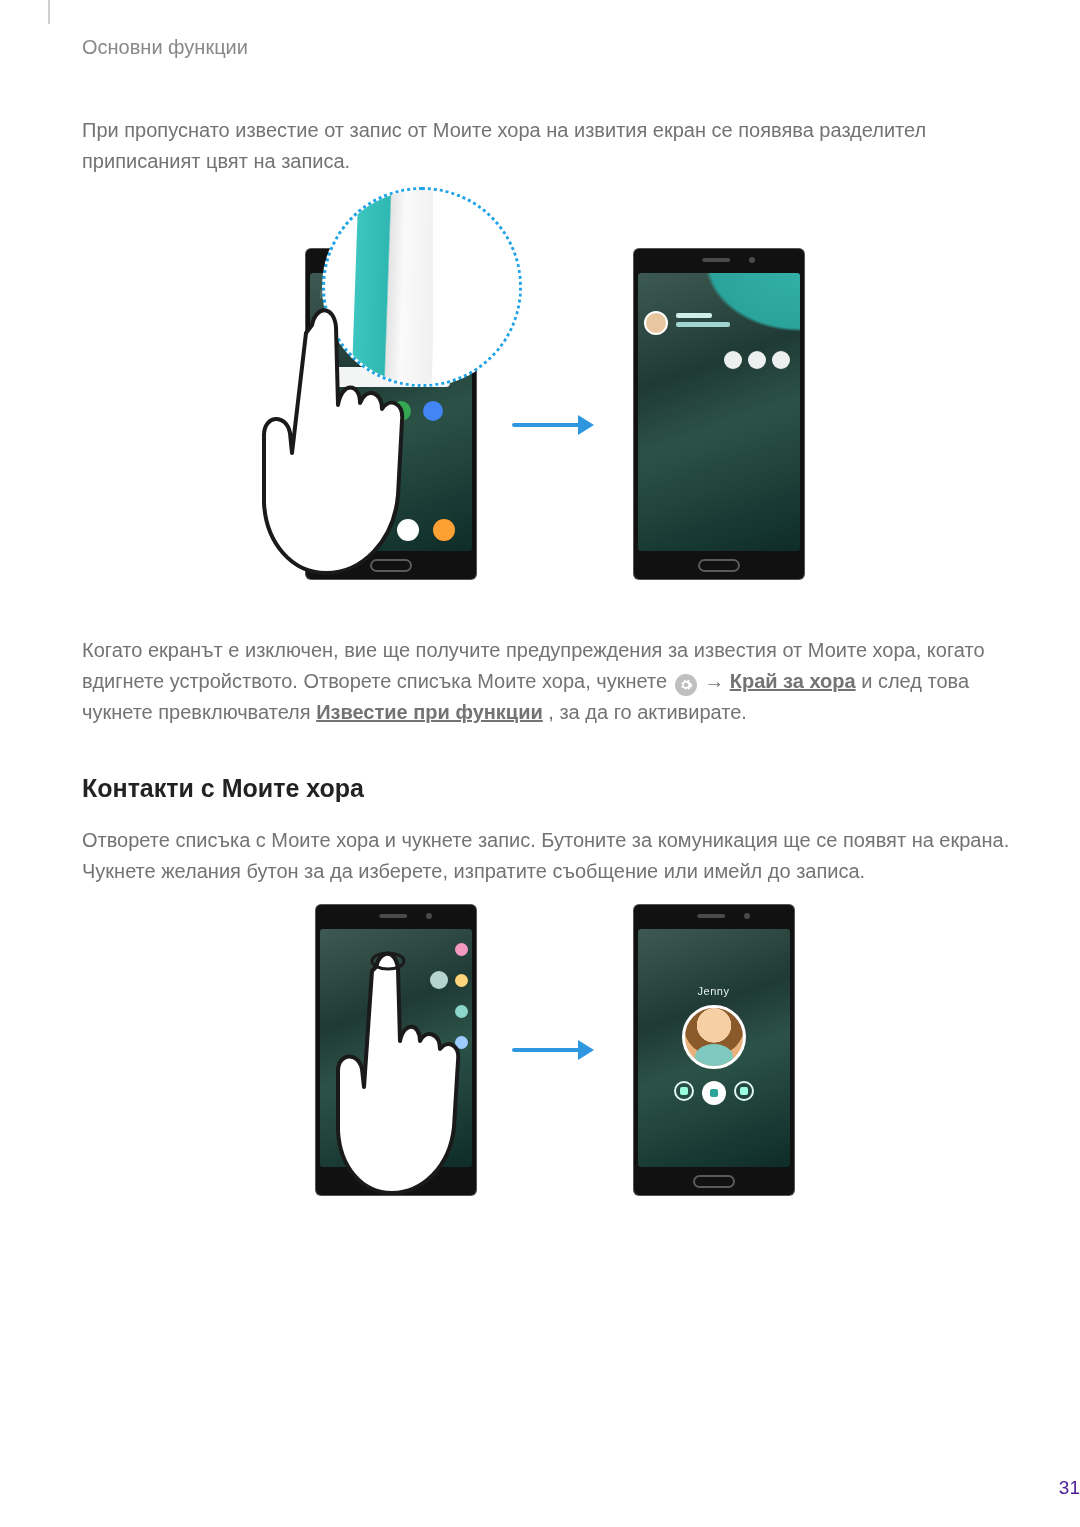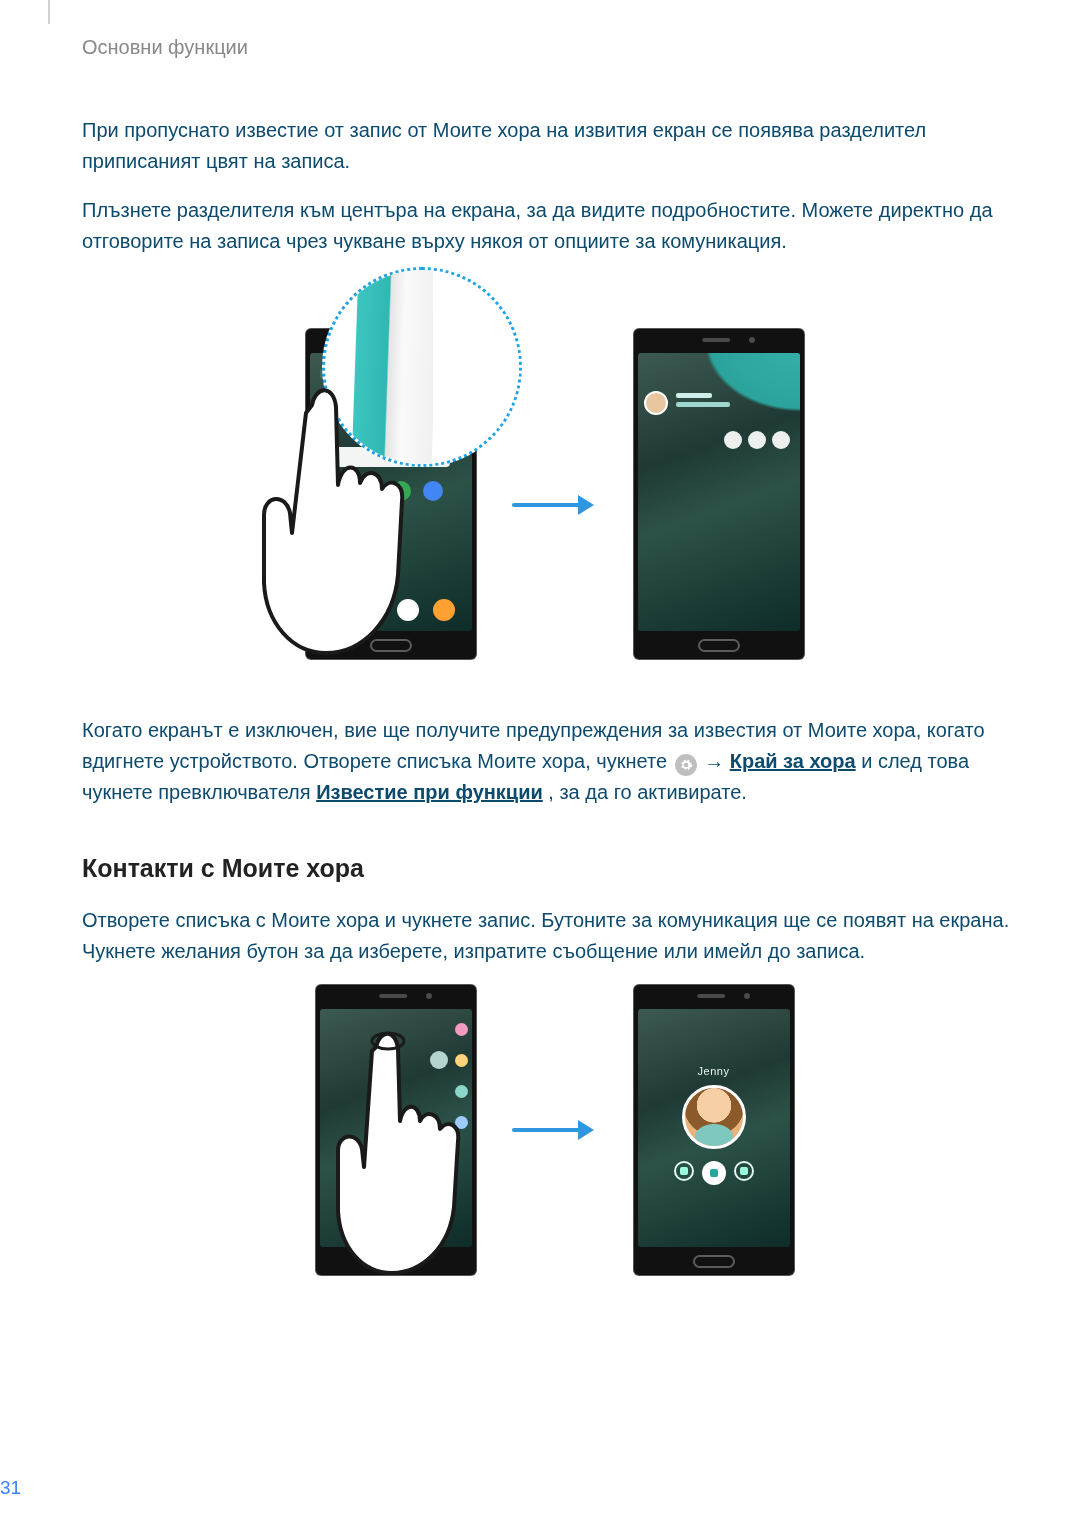--- a/index.html
+++ b/index.html
@@ -30,21 +30,21 @@
   }
   h2.section-title {
     font-size: 25px;
     font-weight: 700;
     color: #222;
     margin-bottom: 22px;
   }
   p.body {
     font-size: 20px;
     line-height: 1.55;
-    color: #0c4a6e;
+    color: #737373;
     margin-bottom: 18px;
   }
   p.body .bold { font-weight: 700; text-decoration: underline; }
   .gear-inline {
     display: inline-flex;
     width: 22px; height: 22px;
     border-radius: 50%;
     background: #bfbfbf;
     align-items: center;
     justify-content: center;
@@ -215,38 +215,37 @@
   .r2-edgecol { position:absolute; top:14px; right:4px; display:flex; flex-direction:column; gap:18px;}
   .r2-edgecol .ed { width:13px; height:13px; border-radius:50%;}
   .r2-gear {
     position:absolute; top:42px; right:24px; width:18px; height:18px; border-radius:50%;
     background:#cfeeea; opacity:.85;
   }
 
   .page-number {
     position: absolute;
     bottom: 28px;
-    left: 0; right: 0;
-    text-align: left;
-    color: #3b82f6;
+    left: 12px; right: 0;
+    text-align: right;
+    color: #4c1d95;
     font-size: 19px;
   }
 </style>
 </head>
 <body>
 
 <div class="page-margin-bar"></div>
 
 <div class="page">
 
   <div class="breadcrumb">Основни функции</div>
 
 
   <p class="body">При пропуснато известие от запис от Моите хора на извития екран се появява разделител приписаният цвят на записа.</p>
-  <p class="body">Плъзнете разделителя към центъра на екрана, за да видите подробностите. Можете директно да отговорите на записа чрез чукване върху някоя от опциите за комуникация.</p>
 
   <div class="illus-row first" style="position:relative;">
 
     <div class="phone big" style="margin-top:38px;">
       <div class="speaker"></div>
         <div class="cam"></div>
       <div class="screen">
         <div class="home-topbar">
             <div class="d"></div>
             <div class="d"></div>

